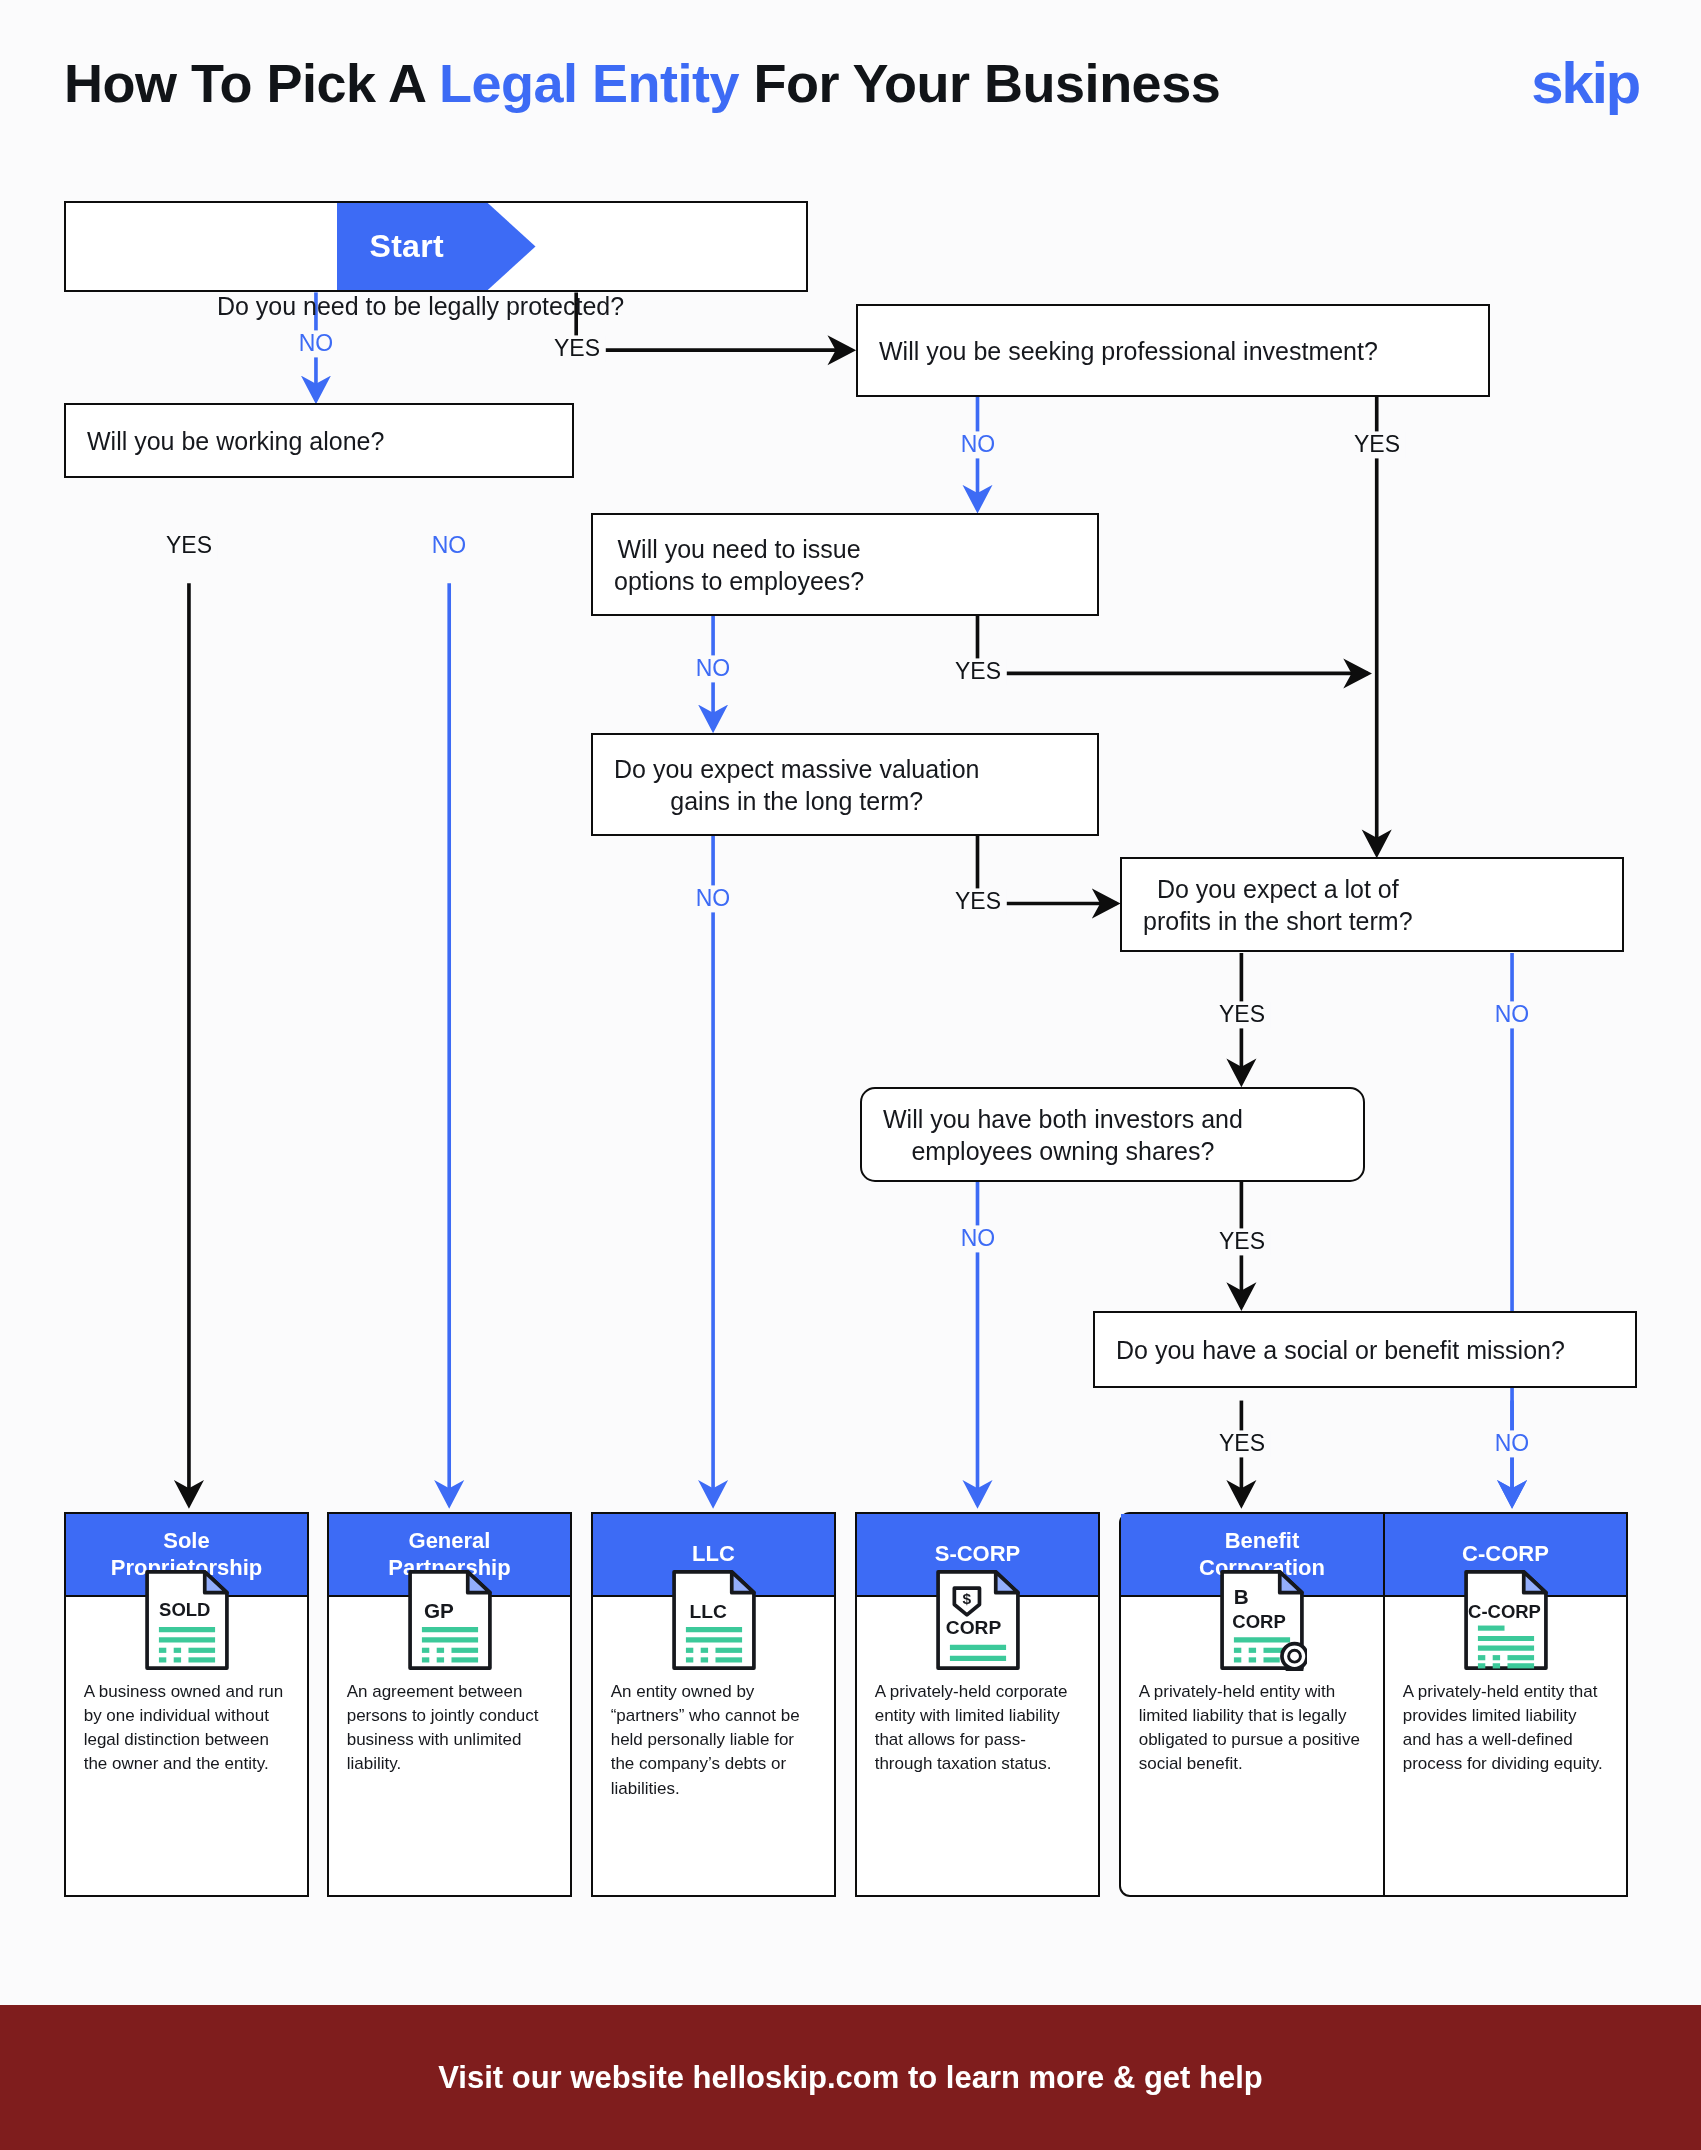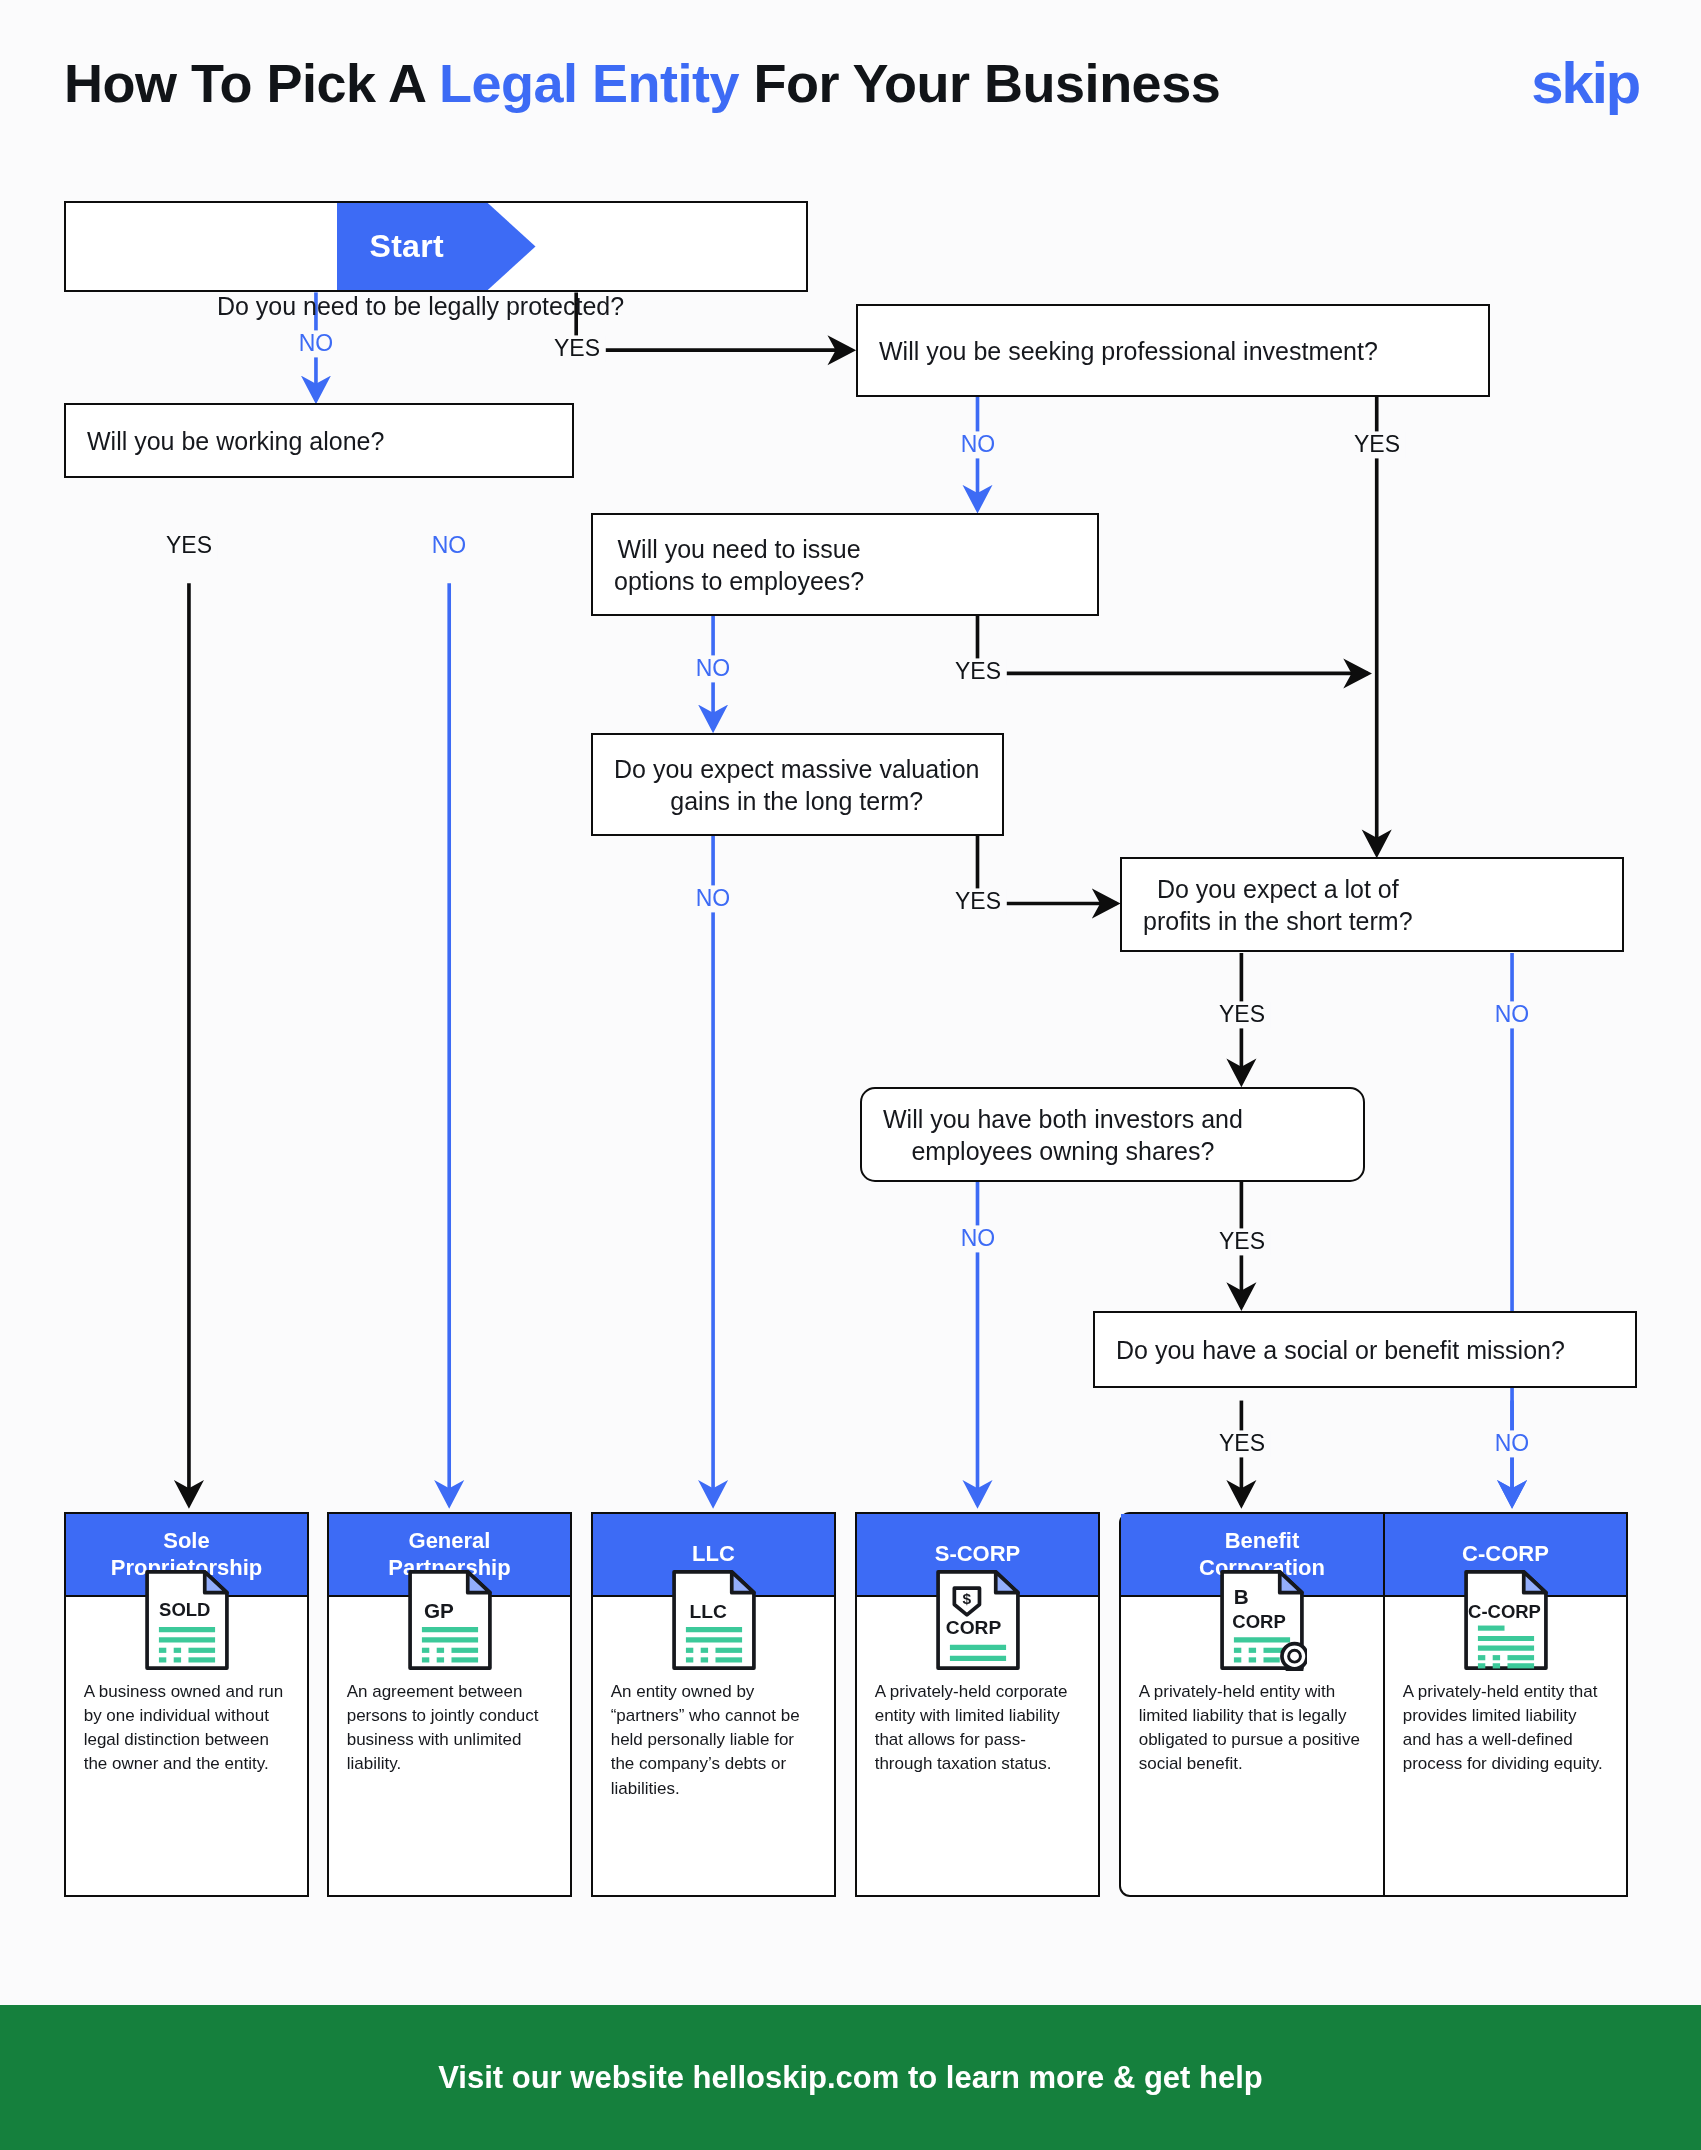--- a/index.html
+++ b/index.html
@@ -121,21 +121,21 @@
     left: 50%; top: 55px;
     transform: translateX(-50%);
     width: 90px; height: 102px;
     z-index: 5;
   }
 
   
   #footer {
     position: absolute; left: 0; bottom: 0;
     width: 1701px; height: 146px;
-    background: #15803d;
+    background: #7f1d1d;
     display: flex; align-items: center; justify-content: center;
   }
   #footer-text {
     color: #ffffff; font-size: 31px; font-weight: 700;
     letter-spacing: 0px;
     font-family: "Liberation Sans", sans-serif;
   }
 </style>
 </head>
 <body>
@@ -225,21 +225,21 @@
     <div class="qtext">Will you be working alone?</div>
   </div>
 
   <div class="node" style="left:591px; top:513px; width:508px; height:103px;">
     <div class="qtext">
       <span>Will you need to issue</span><br>
       <span>options to employees?</span>
     </div>
   </div>
 
-  <div class="node" style="left:591px; top:733px; width:413px; height:103px;">
+  <div class="node" style="left:591px; top:733px; width:508px; height:103px;">
     <div class="qtext">
       <span>Do you expect massive valuation</span><br>
       <span>gains in the long term?</span>
     </div>
   </div>
 
   <div class="node" style="left:1120px; top:857px; width:504px; height:95px;">
     <div class="qtext">
       <span>Do you expect a lot of</span><br>
       <span>profits in the short term?</span>

